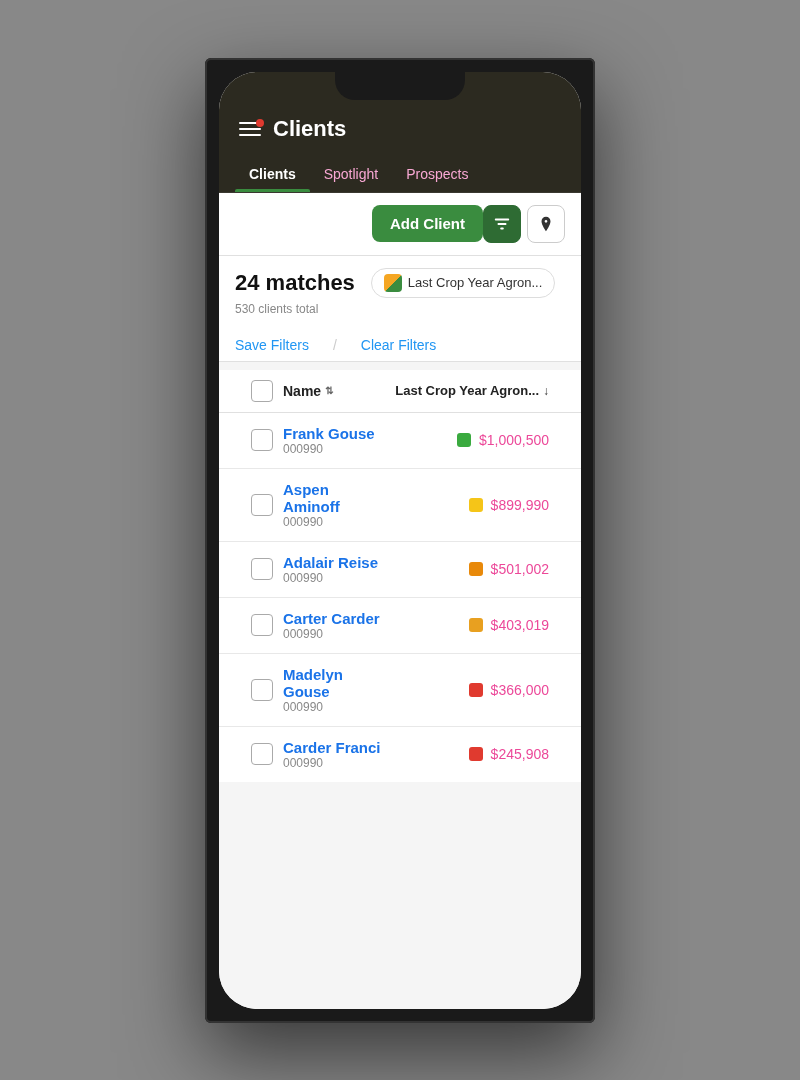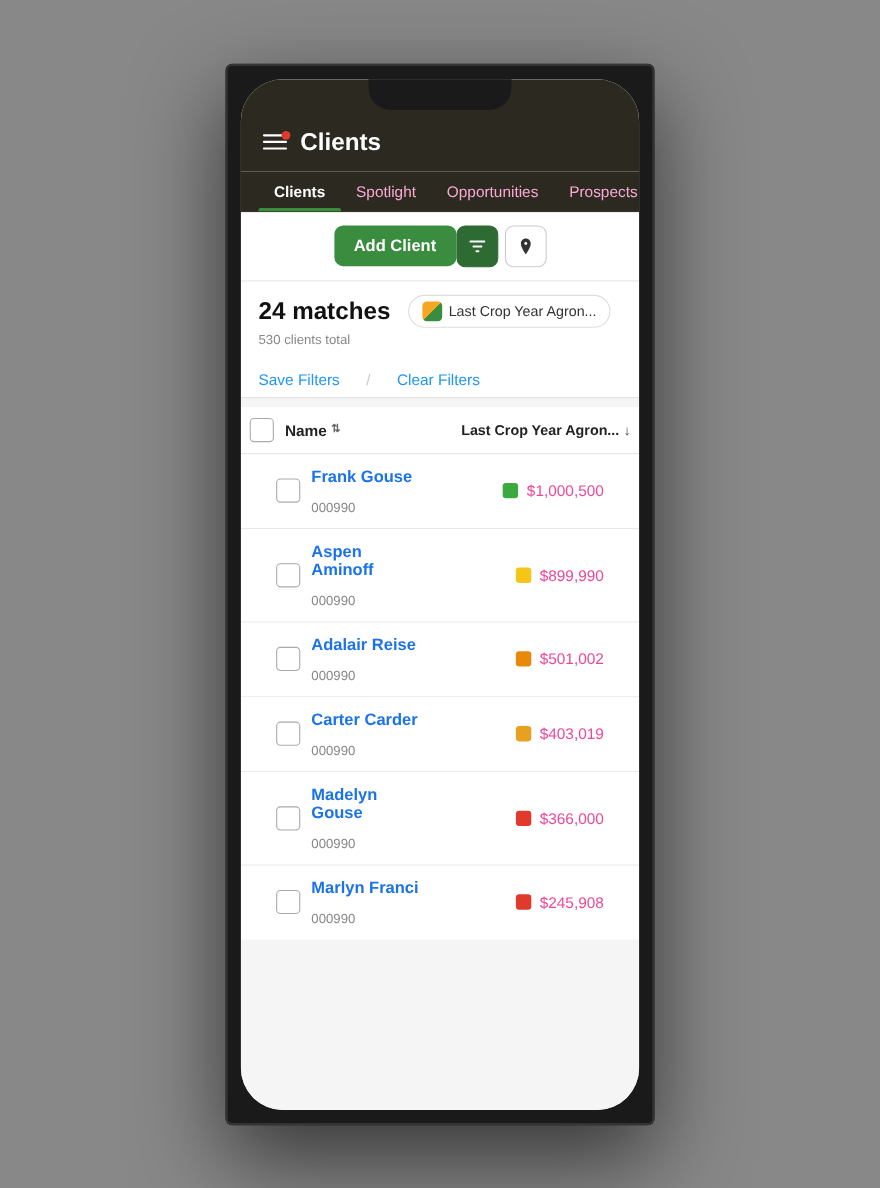--- a/index.html
+++ b/index.html
@@ -126,21 +126,21 @@
       flex: 1;
       background: #f5f5f5;
       overflow-y: auto;
     }
 
     
     .toolbar {
       background: #fff;
       padding: 12px 16px;
       display: flex;
-      justify-content: center;
+      justify-content: flex-end;
       align-items: center;
       border-bottom: 1px solid #e0e0e0;
     }
 
     .add-client-btn {
       background: #3a8c3f;
       color: #fff;
       border: none;
       border-radius: 8px;
       padding: 10px 18px;
@@ -243,21 +243,21 @@
 
     
     .table-container {
       background: #fff;
       margin-top: 8px;
     }
 
     .table-header {
       display: flex;
       align-items: center;
-      padding: 10px 8px;
+      padding: 10px 32px;
       border-bottom: 1.5px solid #e0e0e0;
       gap: 10px;
     }
 
     .col-name {
       flex: 1;
       display: flex;
       align-items: center;
       gap: 4px;
       font-size: 14px;
@@ -319,21 +319,21 @@
     .row-name {
       color: #1a73e8;
       font-size: 15px;
       font-weight: 600;
       cursor: pointer;
     }
 
     .row-id {
       color: #888;
       font-size: 12px;
-      margin-top: 12px;
+      margin-top: 0;
     }
 
     .row-value-col {
       width: 155px;
       display: flex;
       align-items: center;
       justify-content: flex-end;
       gap: 8px;
     }
 
@@ -373,21 +373,20 @@
         <span></span>
         <span></span>
         <div class="notification-dot"></div>
       </div>
       <span class="header-title">Clients</span>
     </div>
 
     <div class="nav-tabs">
       <div class="nav-tab active">Clients</div>
       <div class="nav-tab">Spotlight</div>
-      <div class="nav-tab">Opportunities</div>
       <div class="nav-tab">Prospects</div>
     </div>
 
     <div class="content">
 
       <div class="toolbar">
         <button class="add-client-btn">Add Client</button>
         <div class="toolbar-icons">
           <div class="icon-btn active">
             <svg viewBox="0 0 20 20" fill="white">
@@ -488,21 +487,21 @@
           </div>
           <div class="row-value-col">
             <div class="color-dot" style="background:#e03a2f"></div>
             <span class="row-amount">$366,000</span>
           </div>
         </div>
 
         <div class="table-row">
           <div class="row-checkbox"></div>
           <div class="row-name-col">
-            <div class="row-name">Marlyn Franci</div>
+            <div class="row-name">Carder Franci</div>
             <div class="row-id">000990</div>
           </div>
           <div class="row-value-col">
             <div class="color-dot" style="background:#e03a2f"></div>
             <span class="row-amount">$245,908</span>
           </div>
         </div>
 
       </div>
     </div>

